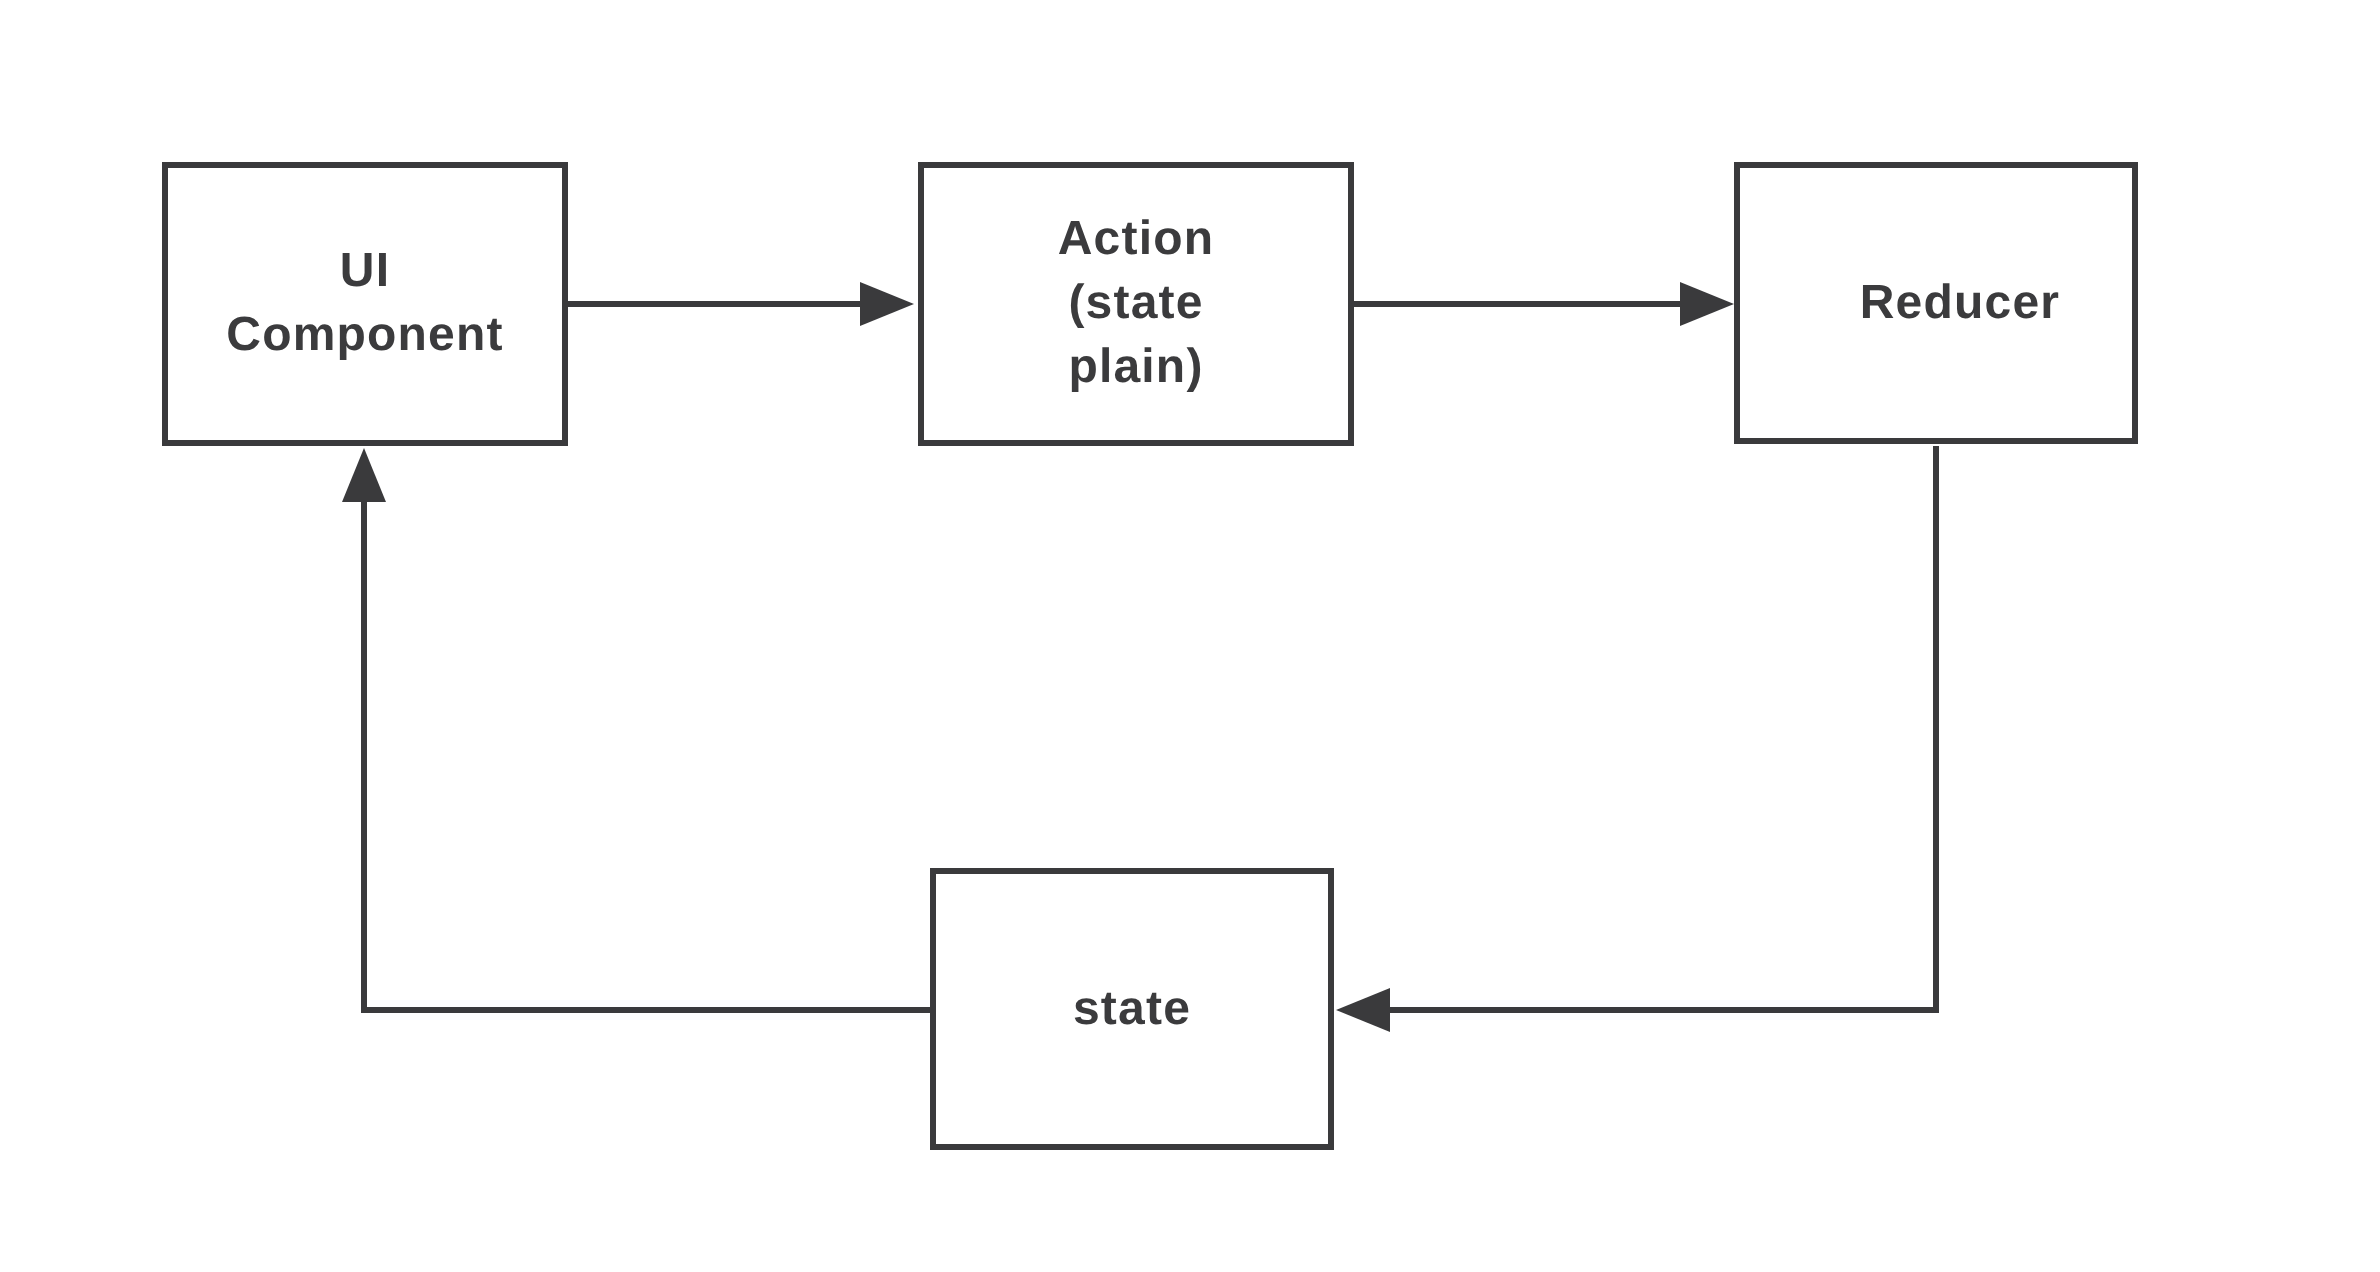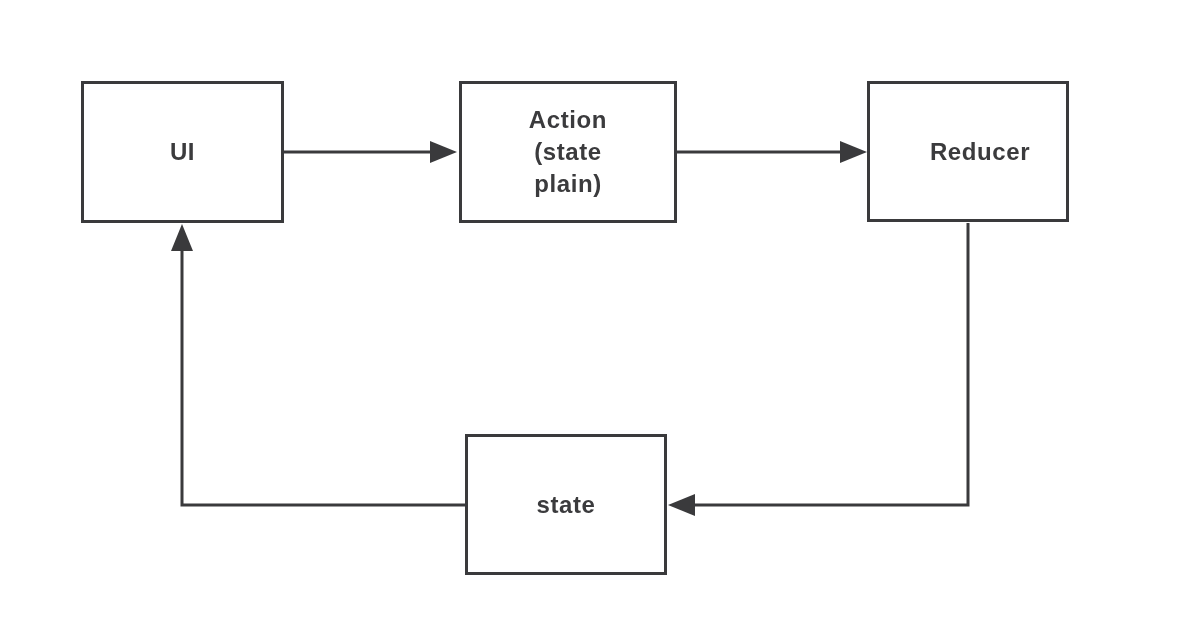--- a/index.html
+++ b/index.html
@@ -82,20 +82,21 @@
     </g>
 
     <g>
       <polyline points="465,505 182,505 182,251"></polyline>
       <polygon points="171,251 182,224 193,251"></polygon>
     </g>
   </svg>
 
   <div class="node node-ui">
     <span>UI</span>
+    <span>Component</span>
   </div>
 
   <div class="node node-action">
     <span>Action</span>
     <span>(state</span>
     <span>plain)</span>
   </div>
 
   <div class="node node-reducer">
     <span>Reducer</span>

